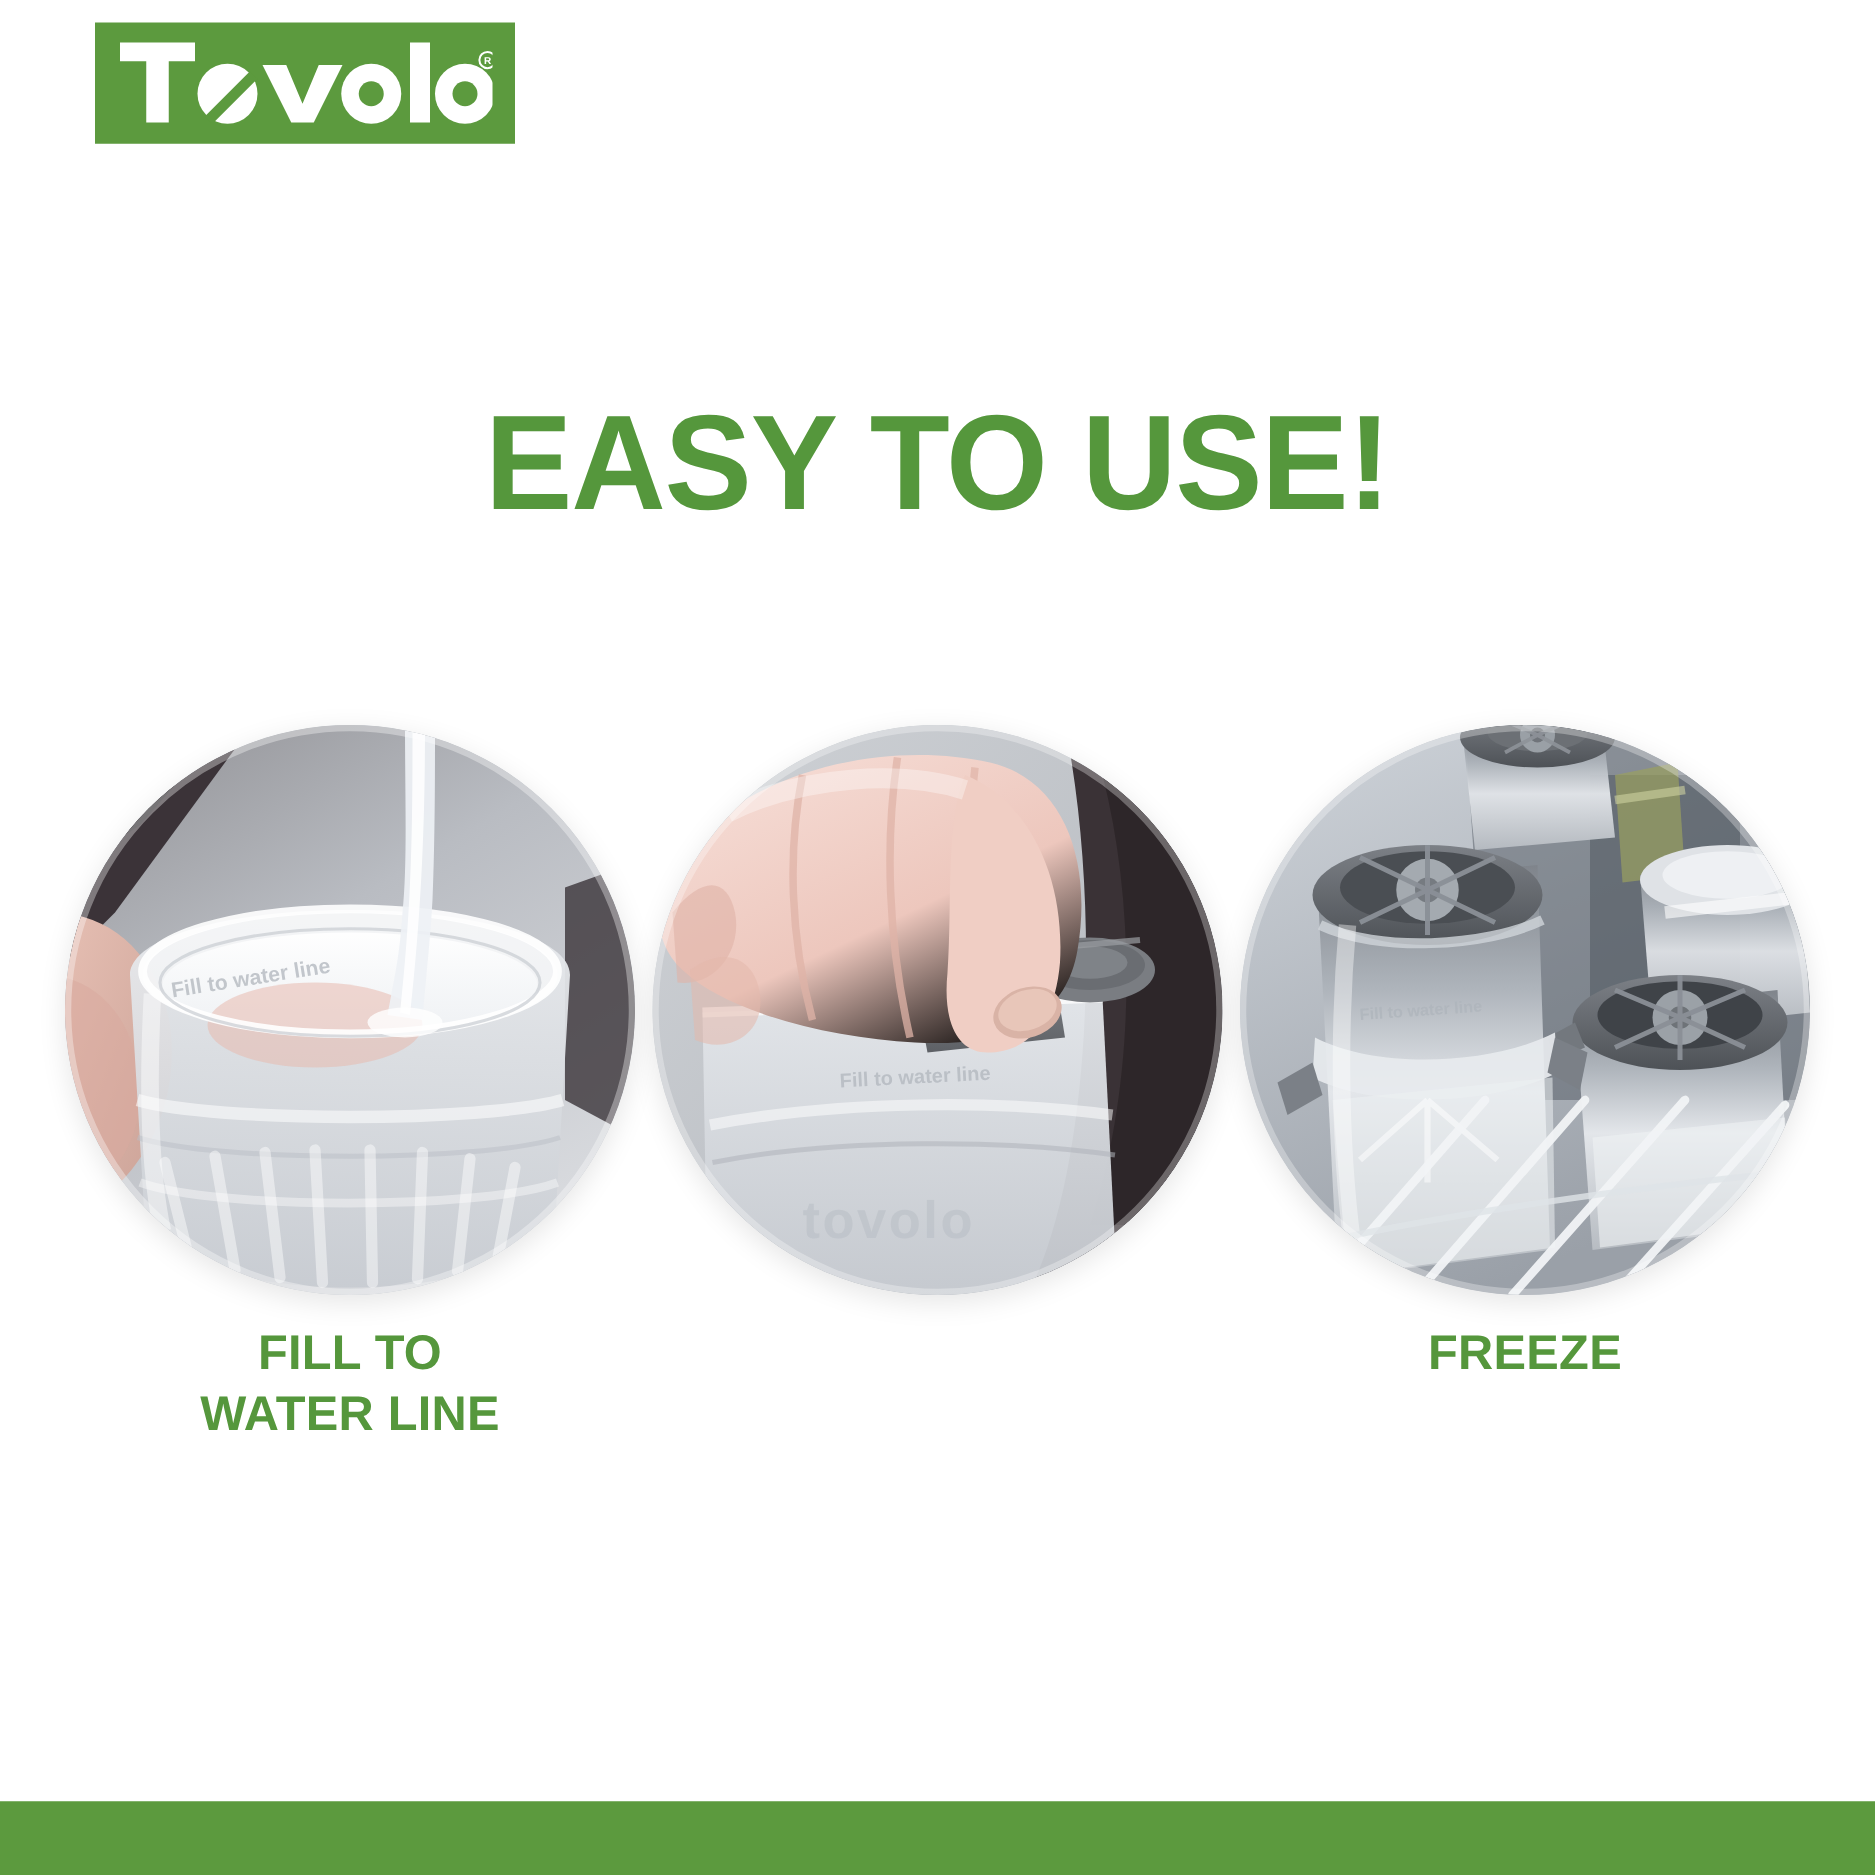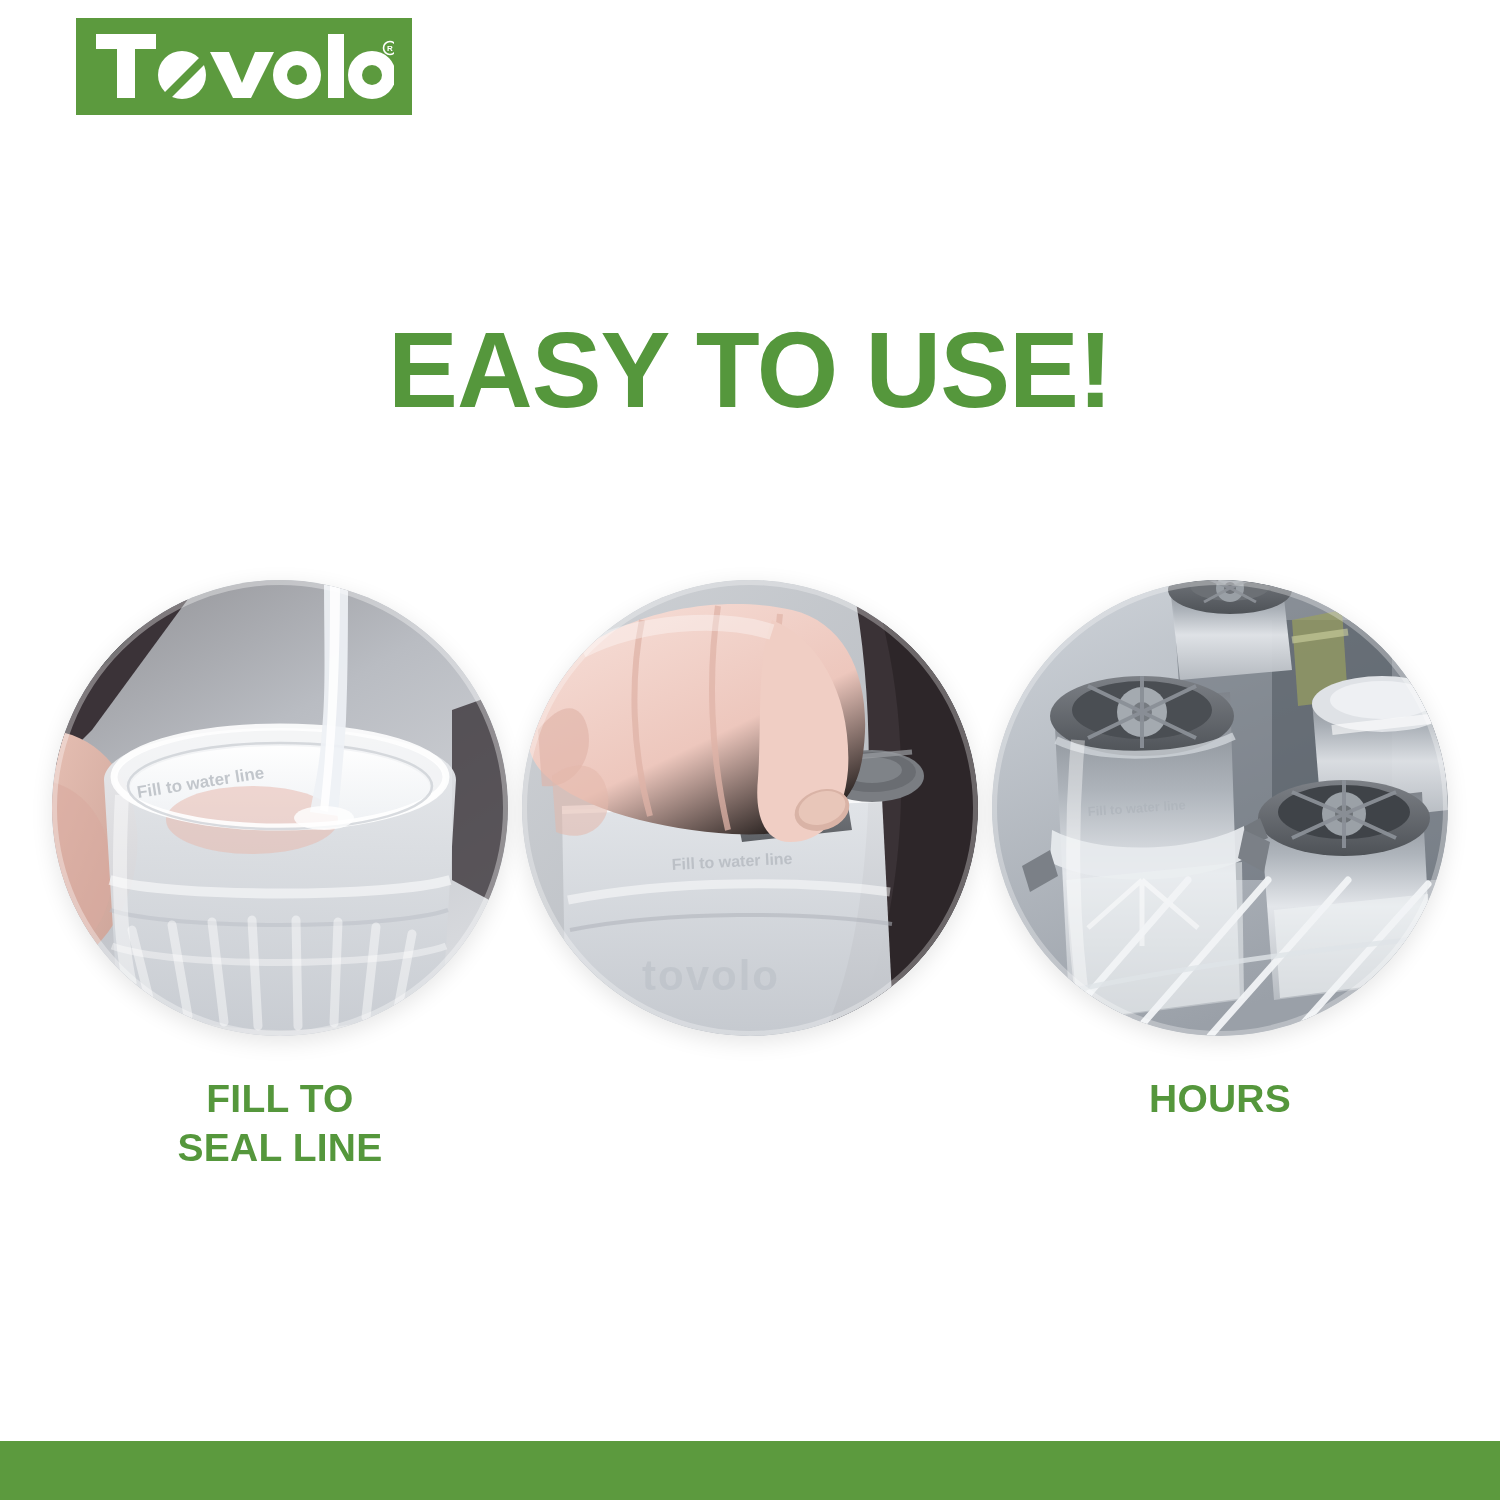--- a/index.html
+++ b/index.html
@@ -72,21 +72,21 @@
     width: 456px;
     height: 456px;
     border-radius: 50%;
     overflow: hidden;
     box-shadow: 0 6px 22px rgba(0,0,0,0.10);
     background: #cfd3d8;
   }
   .photo svg { display: block; width: 456px; height: 456px; }
 
   .caption {
-    margin-top: 38px;
+    margin-top: 22px;
     text-align: center;
     color: #55973C;
     font-size: 39px;
     line-height: 49px;
     font-weight: 700;
     letter-spacing: 0.2px;
   }
   .caption span { display: block; white-space: nowrap; }
 
   
@@ -198,21 +198,21 @@
             <ellipse cx="272" cy="238" rx="30" ry="12" fill="#ffffff" opacity="0.8"></ellipse>
 
             <path d="M70 215 C66 290 68 360 78 405" stroke="#ffffff" stroke-width="14" fill="none" opacity="0.45"></path>
 
             <circle cx="228" cy="228" r="226" fill="none" stroke="#ffffff" stroke-width="6" opacity="0.35"></circle>
           </g>
         </svg>
       </div>
       <div class="caption">
         <span>FILL TO</span>
-        <span>SEAL LINE</span>
+        <span>WATER LINE</span>
       </div>
     </div>
 
     <div class="step">
       <div class="photo">
         <svg viewBox="0 0 456 456" xmlns="http://www.w3.org/2000/svg">
           <defs>
             <clipPath id="c2">
                 <circle cx="228" cy="228" r="228"></circle>
               </clipPath>
@@ -377,21 +377,21 @@
               <path d="M300 456 L436 304"></path>
             </g>
             <g stroke="#dfe3e7" stroke-width="5" opacity="0.8" fill="none">
               <path d="M40 420 C150 392 330 368 456 356"></path>
             </g>
             <circle cx="228" cy="228" r="226" fill="none" stroke="#ffffff" stroke-width="6" opacity="0.3"></circle>
           </g>
         </svg>
       </div>
       <div class="caption">
-        <span>HOURS</span>
+        <span>FREEZE</span>
       </div>
     </div>
 
   </div>
 
   <div class="bottom-bar"></div>
 
 </div>
 
 </body></html>

